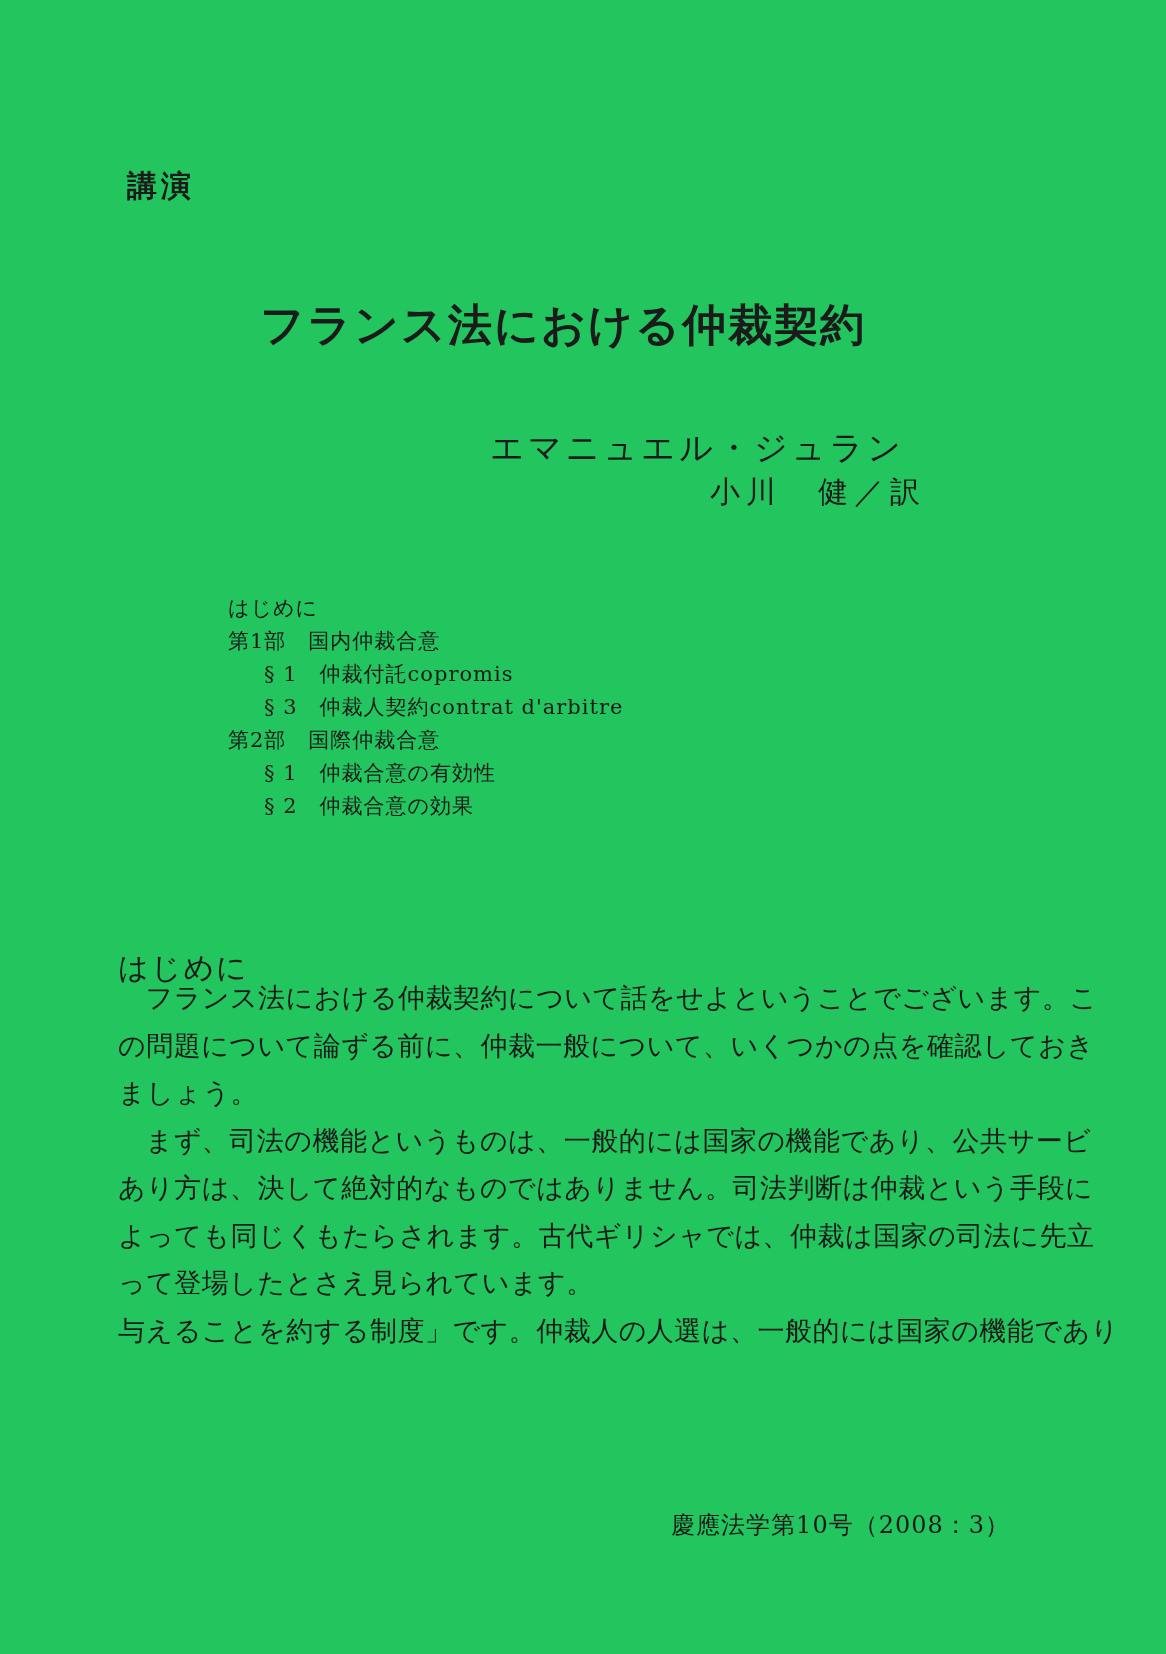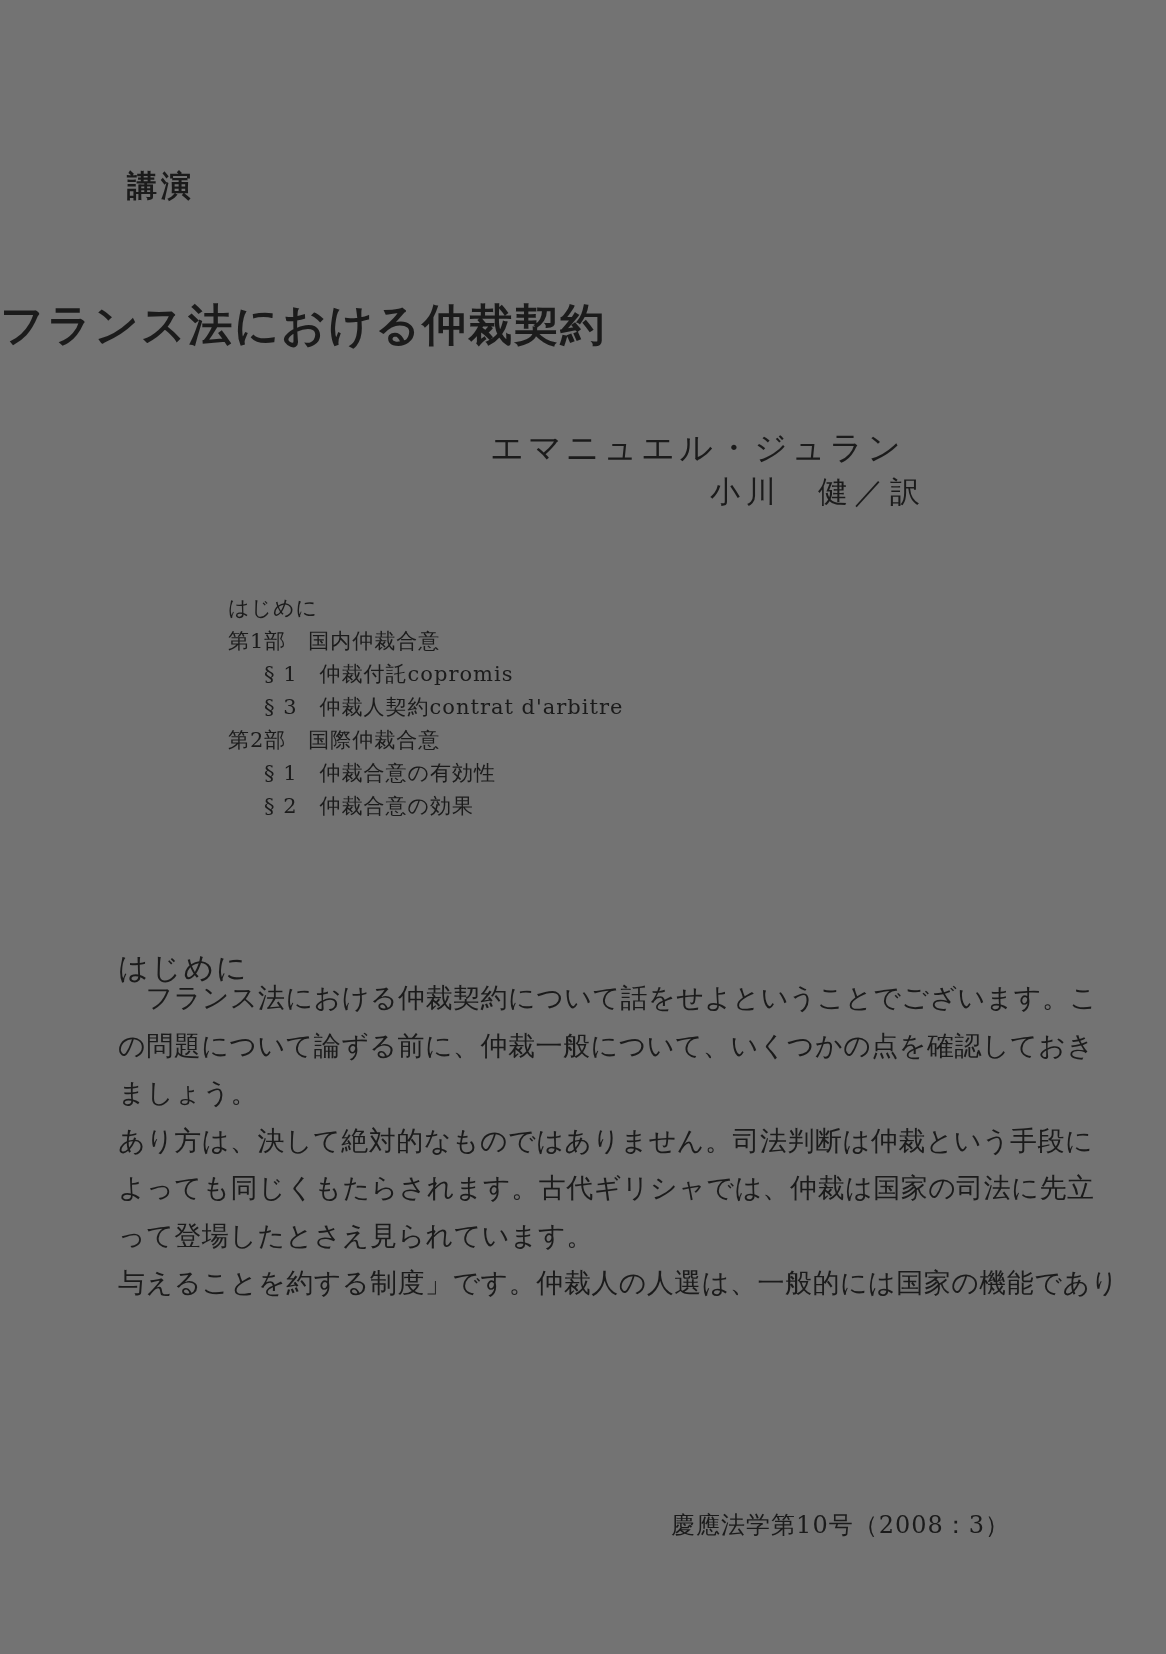--- a/index.html
+++ b/index.html
@@ -1,31 +1,32 @@
 <!DOCTYPE html>
 <html><head>
 <meta charset="utf-8">
 <style>
   html,body{margin:0;padding:0;background:#e8e8e8;}
   .page{
     position:relative;
     width:1166px;height:1654px;
     margin:0 auto;
-    background:#737373;
+    background:#22c55e;
     color:#1b1b1b;
     overflow:hidden;
     font-family:"DejaVu Serif","Liberation Serif",serif;
   }
   .genre{
     position:absolute;left:127px;top:166px;
     font-family:"DejaVu Sans","Liberation Sans",sans-serif;
     font-size:30px;letter-spacing:4px;font-weight:600;
   }
   .title{
     position:absolute;left:0;top:296px;width:1126px;
+    text-align:center;
     font-size:44px;font-weight:600;letter-spacing:2px;
   }
   .author{
     position:absolute;right:261px;top:426px;
     font-size:33px;letter-spacing:4px;
   }
   .translator{
     position:absolute;right:240px;top:472px;
     font-size:30px;letter-spacing:6px;
   }
@@ -72,20 +73,21 @@
     <div class="toc-line lvl1">§ 1　仲裁合意の有効性</div>
     <div class="toc-line lvl1">§ 2　仲裁合意の効果</div>
   </div>
 
   <div class="section-heading">はじめに</div>
 
   <div class="body-text">
     <div class="body-line">　フランス法における仲裁契約について話をせよということでございます。こ</div>
     <div class="body-line">の問題について論ずる前に、仲裁一般について、いくつかの点を確認しておき</div>
     <div class="body-line">ましょう。</div>
+    <div class="body-line">　まず、司法の機能というものは、一般的には国家の機能であり、公共サービ</div>
     <div class="body-line">あり方は、決して絶対的なものではありません。司法判断は仲裁という手段に</div>
     <div class="body-line">よっても同じくもたらされます。古代ギリシャでは、仲裁は国家の司法に先立</div>
     <div class="body-line">って登場したとさえ見られています。</div>
     <div class="body-line">与えることを約する制度」です。仲裁人の人選は、一般的には国家の機能であり</div>
   </div>
 
   <div class="footer">慶應法学第10号（2008：3）</div>
 
 </div>
 

